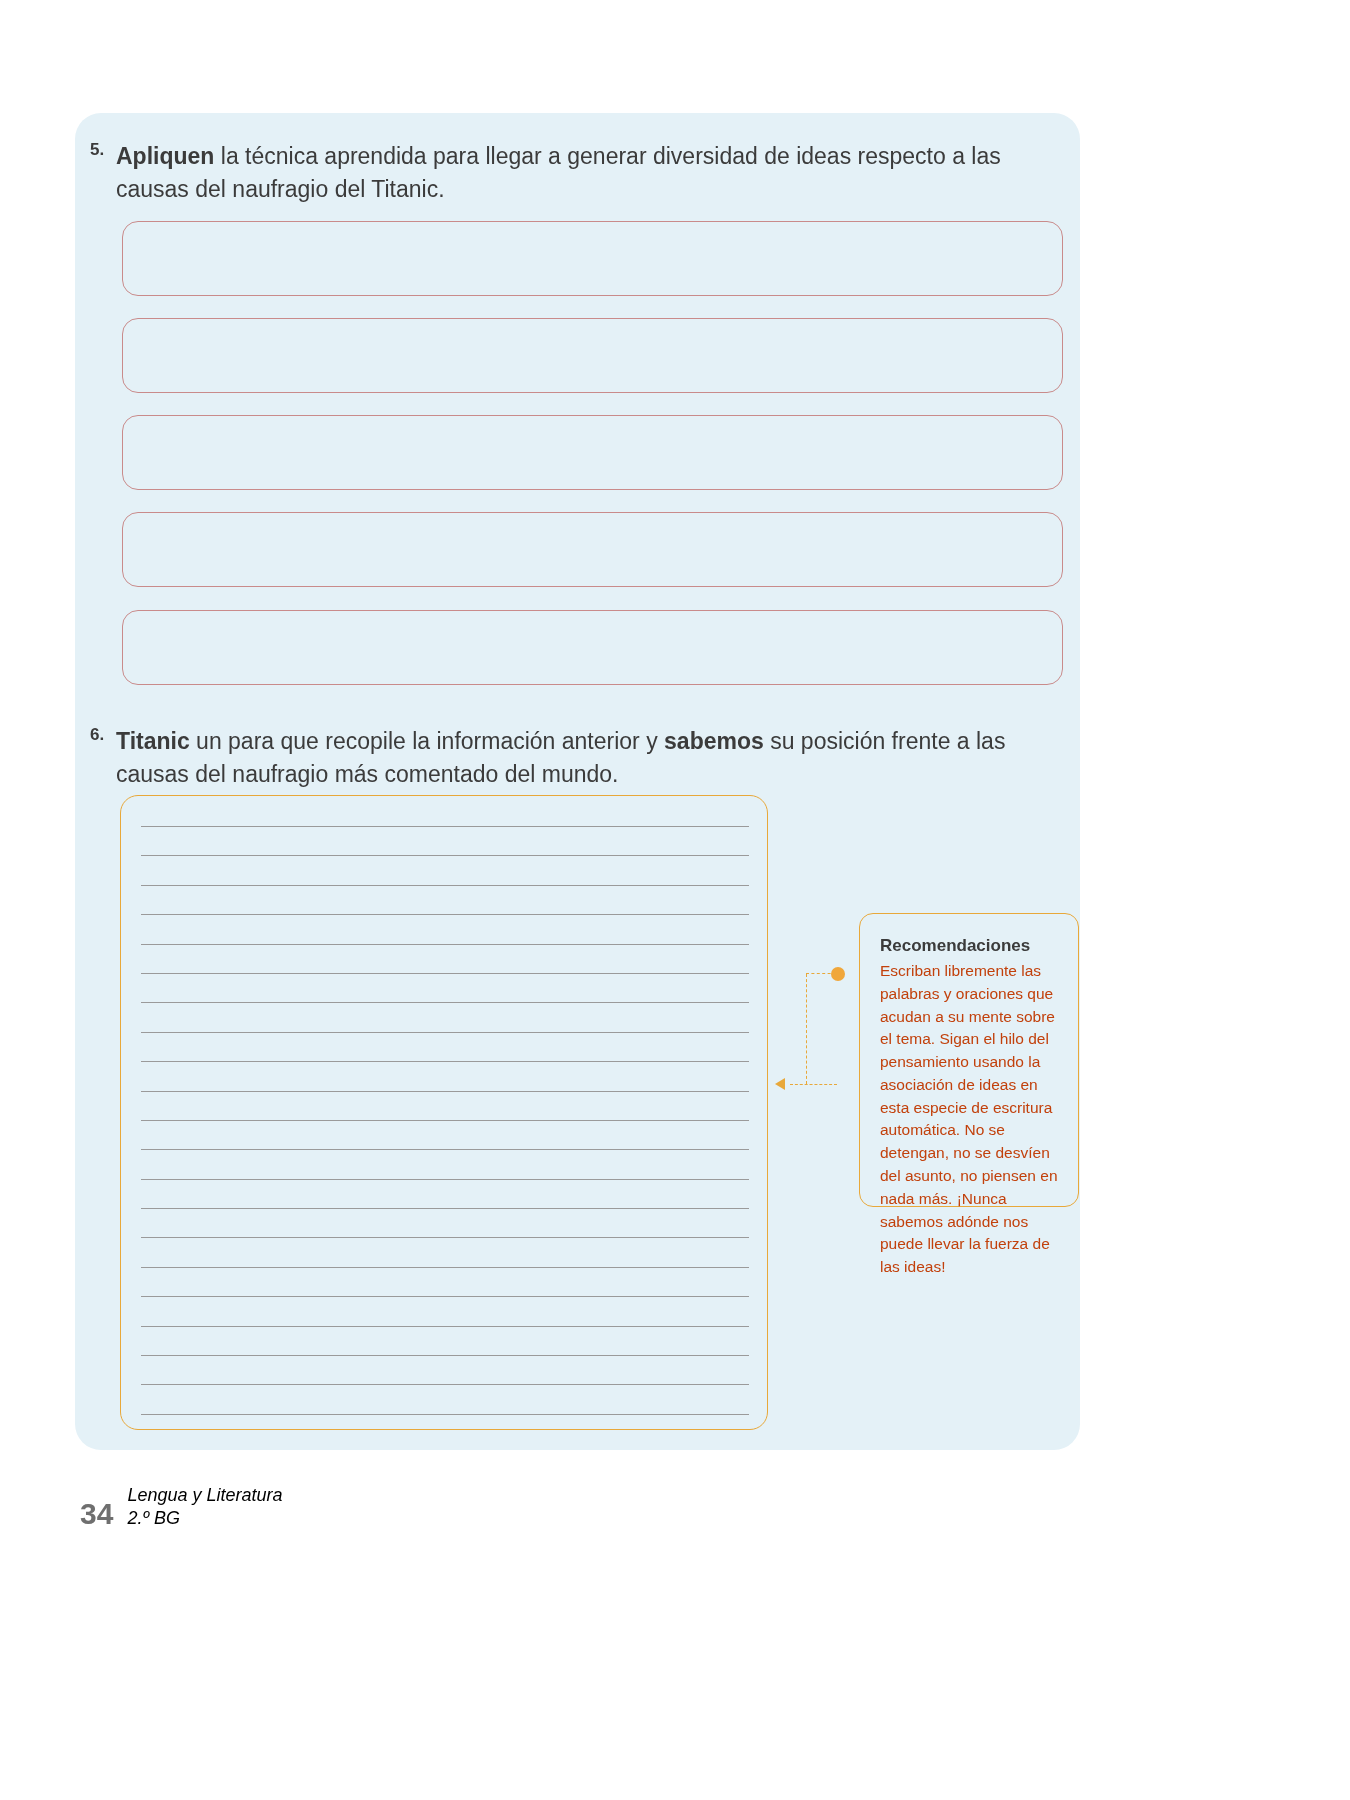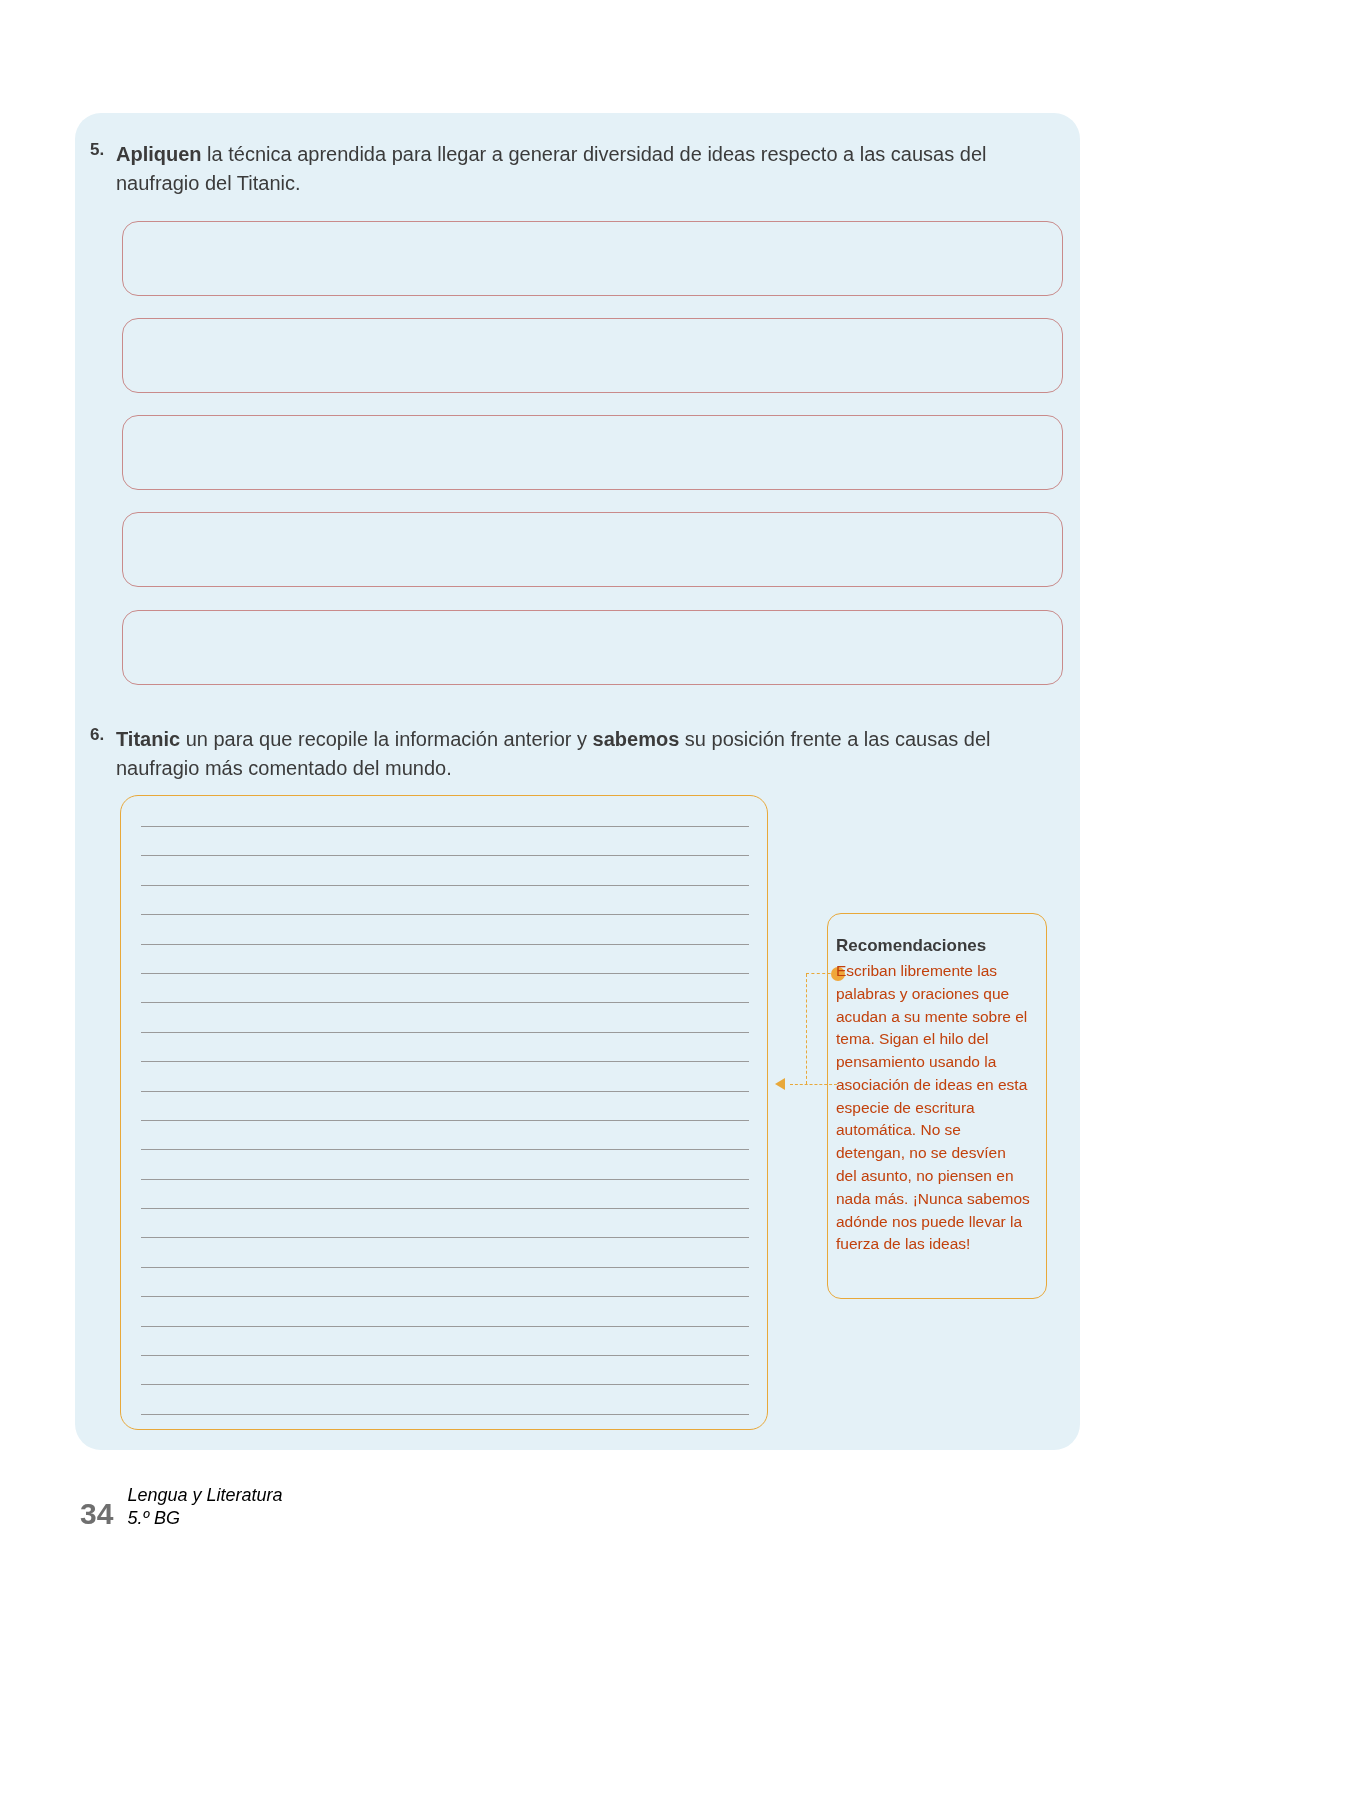--- a/index.html
+++ b/index.html
@@ -44,21 +44,21 @@
     font-weight: bold;
     font-size: 17px;
     color: #3b3b3b;
     width: 34px;
     flex: 0 0 34px;
     text-align: left;
     padding-left: 8px;
     box-sizing: border-box;
   }
   .ex-text {
-    font-size: 20px;
+    font-size: 23px;
     line-height: 1.45;
     color: #3b3b3b;
     max-width: 945px;
   }
   .ex-text b {
     font-weight: bold;
   }
 
   #exercise-5 { left: 82px; top: 140px; width: 990px; }
   #exercise-6 { left: 82px; top: 725px; width: 990px; }
@@ -101,28 +101,28 @@
   }
   .rule-line {
     height: 1px;
     background: #9a9a9a;
     margin-bottom: 28.4px;
   }
 
   
   .callout {
     position: absolute;
-    left: 827px;
+    left: 859px;
     top: 913px;
     width: 220px;
-    height: 386px;
+    height: 294px;
     border: 1.4px solid #e8a83a;
     border-radius: 14px;
     box-sizing: border-box;
-    padding: 22px 16px 14px 8px;
+    padding: 22px 16px 14px 20px;
     background: transparent;
   }
   .callout-title {
     font-size: 17px;
     font-weight: bold;
     color: #3b3b3b;
     margin-bottom: 4px;
   }
   .callout-body {
     font-size: 15.5px;
@@ -258,17 +258,17 @@
 
   <div class="callout">
     <div class="callout-title">Recomendaciones</div>
     <div class="callout-body">Escriban libremente las palabras y oraciones que acudan a su mente sobre el tema. Sigan el hilo del pensamiento usando la asociación de ideas en esta especie de escritura automática. No se detengan, no se desvíen del asunto, no piensen en nada más. ¡Nunca sabemos adónde nos puede llevar la fuerza de las ideas!</div>
   </div>
 
   <div class="footer">
     <div class="footer-page-number">34</div>
     <div class="footer-lines">
       <div>Lengua y Literatura</div>
-      <div>5.º BG</div>
+      <div>2.º BG</div>
     </div>
   </div>
 
 </div>
 
 </body></html>

